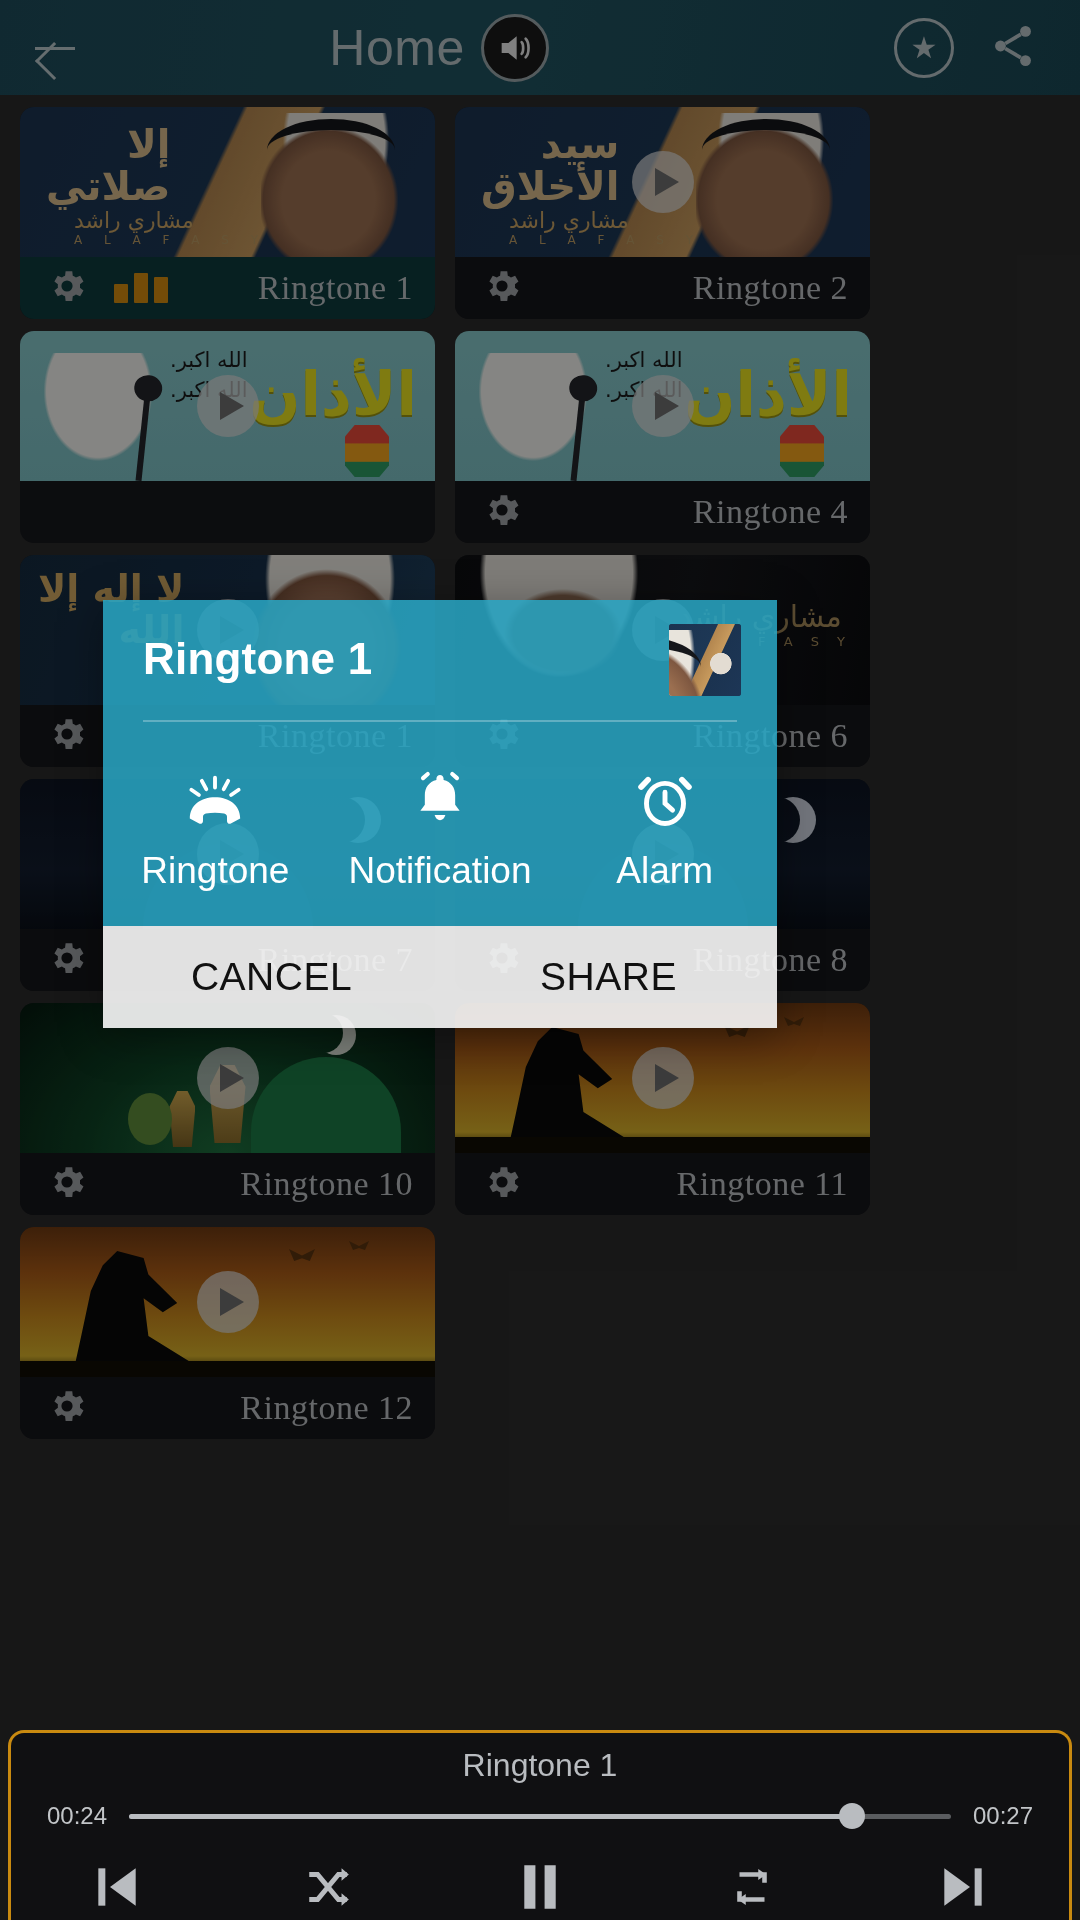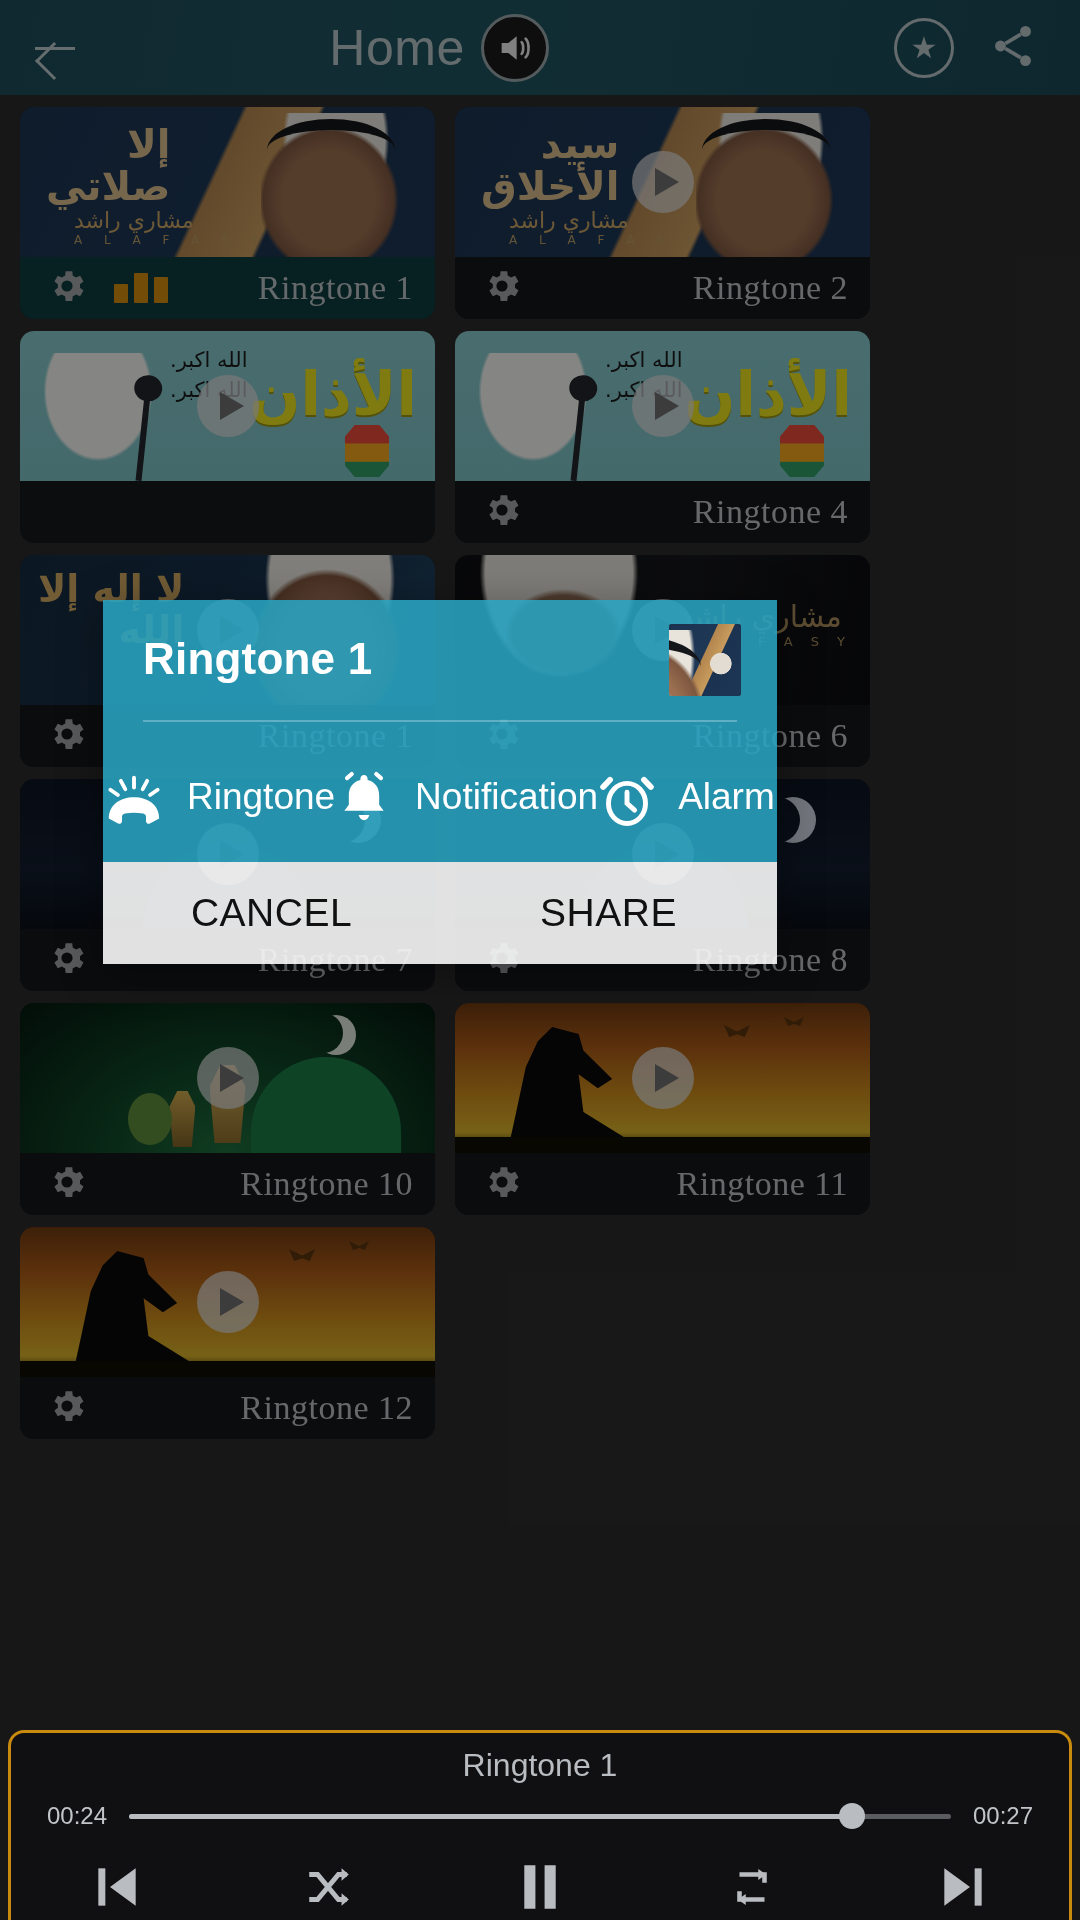--- a/index.html
+++ b/index.html
@@ -289,21 +289,21 @@
   }
   #dlg-thumb .art-alafasy{transform:scale(1);}
   #dlg-divider{
     margin-top:36px;height:2px;background:rgba(255,255,255,0.28);
   }
   #dlg-options{
     background:rgba(41,164,194,0.88);
     display:flex;padding:44px 0 34px 0;
   }
   .opt{
-    flex:1;display:flex;flex-direction:row;align-items:center;gap:22px;
+    flex:1;display:flex;flex-direction:column;align-items:center;gap:22px;
   }
   .opt .oicon{height:62px;display:flex;align-items:flex-end;justify-content:center;}
   .opt .olabel{
     color:#ffffff;font-size:37px;font-family:"Liberation Sans",sans-serif;
   }
   #dlg-actions{
     display:flex;background:rgba(248,248,248,0.90);
   }
   .act{
     flex:1;display:flex;align-items:center;justify-content:center;

